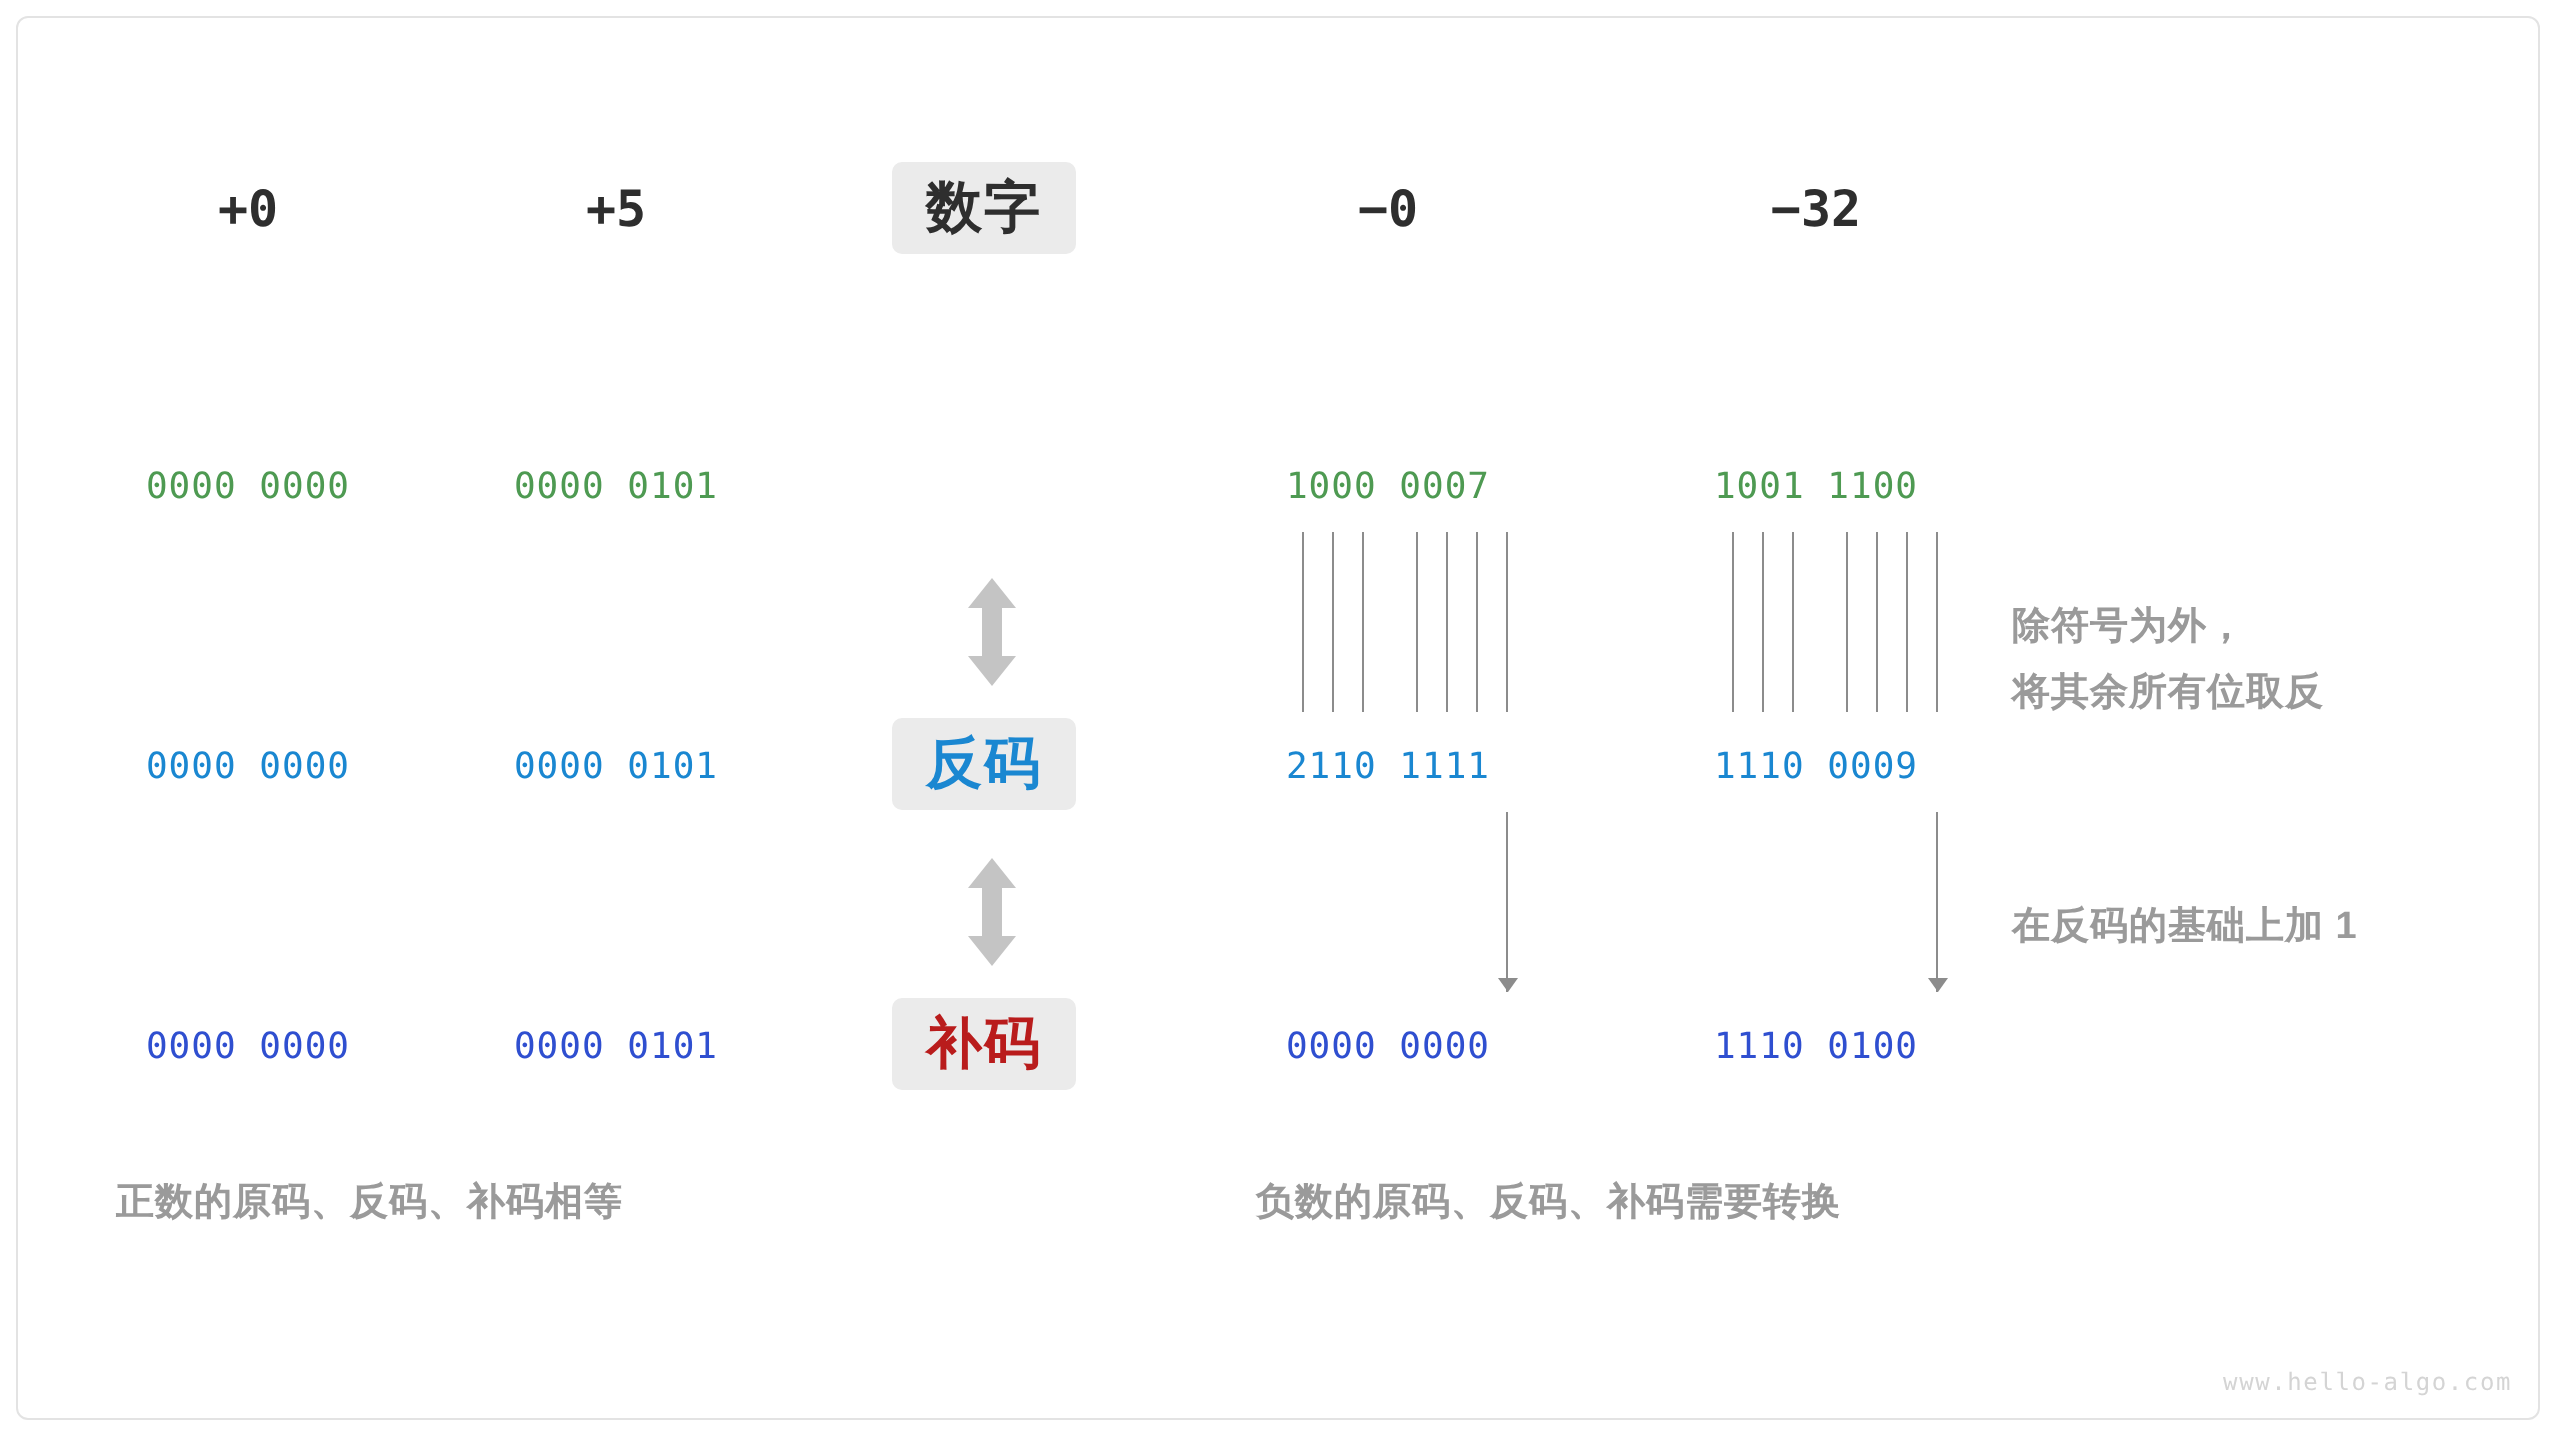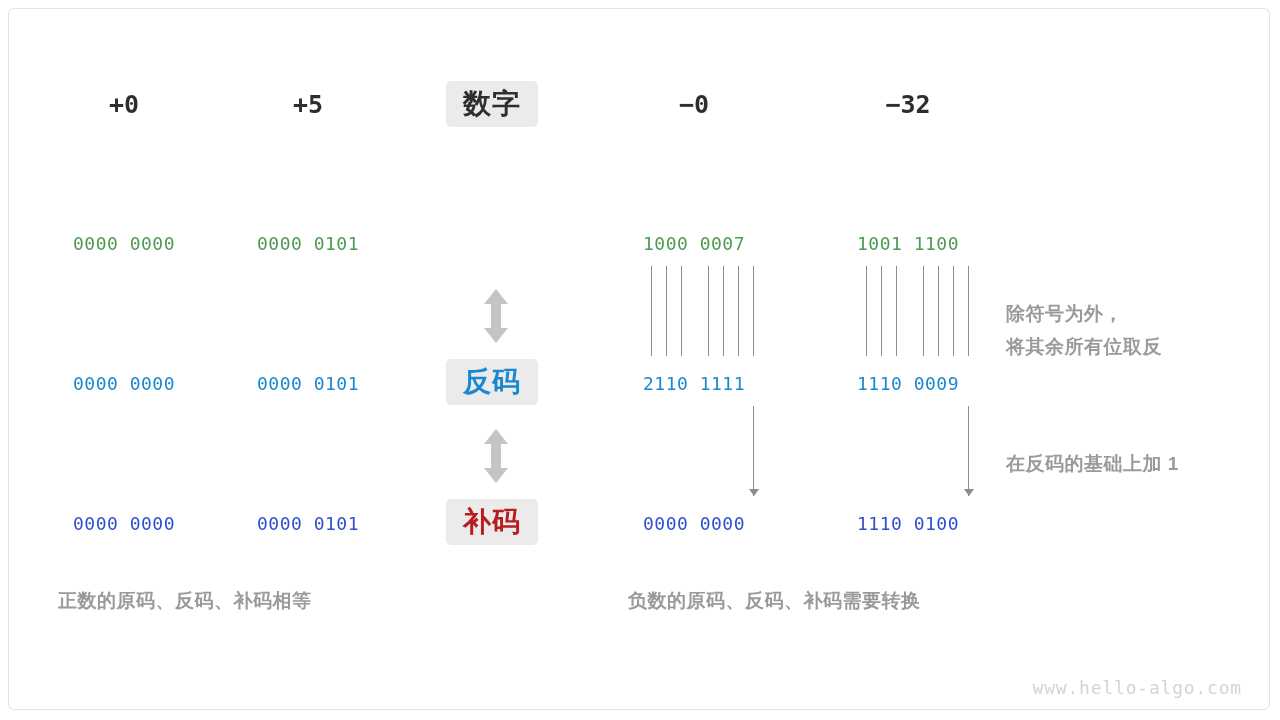--- a/index.html
+++ b/index.html
@@ -135,25 +135,25 @@
     font-size: 19px;
     font-weight: bold;
     letter-spacing: 0.5px;
   }
   .caption-left  { left: 58px; }
   .caption-right { left: 628px; }
 
   
   .watermark {
     position: absolute;
-    right: 38px;
+    right: 24px;
     bottom: 22px;
     color: #d4d4d4;
     font-family: "DejaVu Sans Mono", monospace;
-    font-size: 18px;
+    font-size: 12px;
     letter-spacing: 0.8px;
   }
 </style>
 </head>
 <body>
 
 <div id="canvas">
   <div class="frame"></div>
 
   <div class="col col-0 row-head head-num">+0</div>

